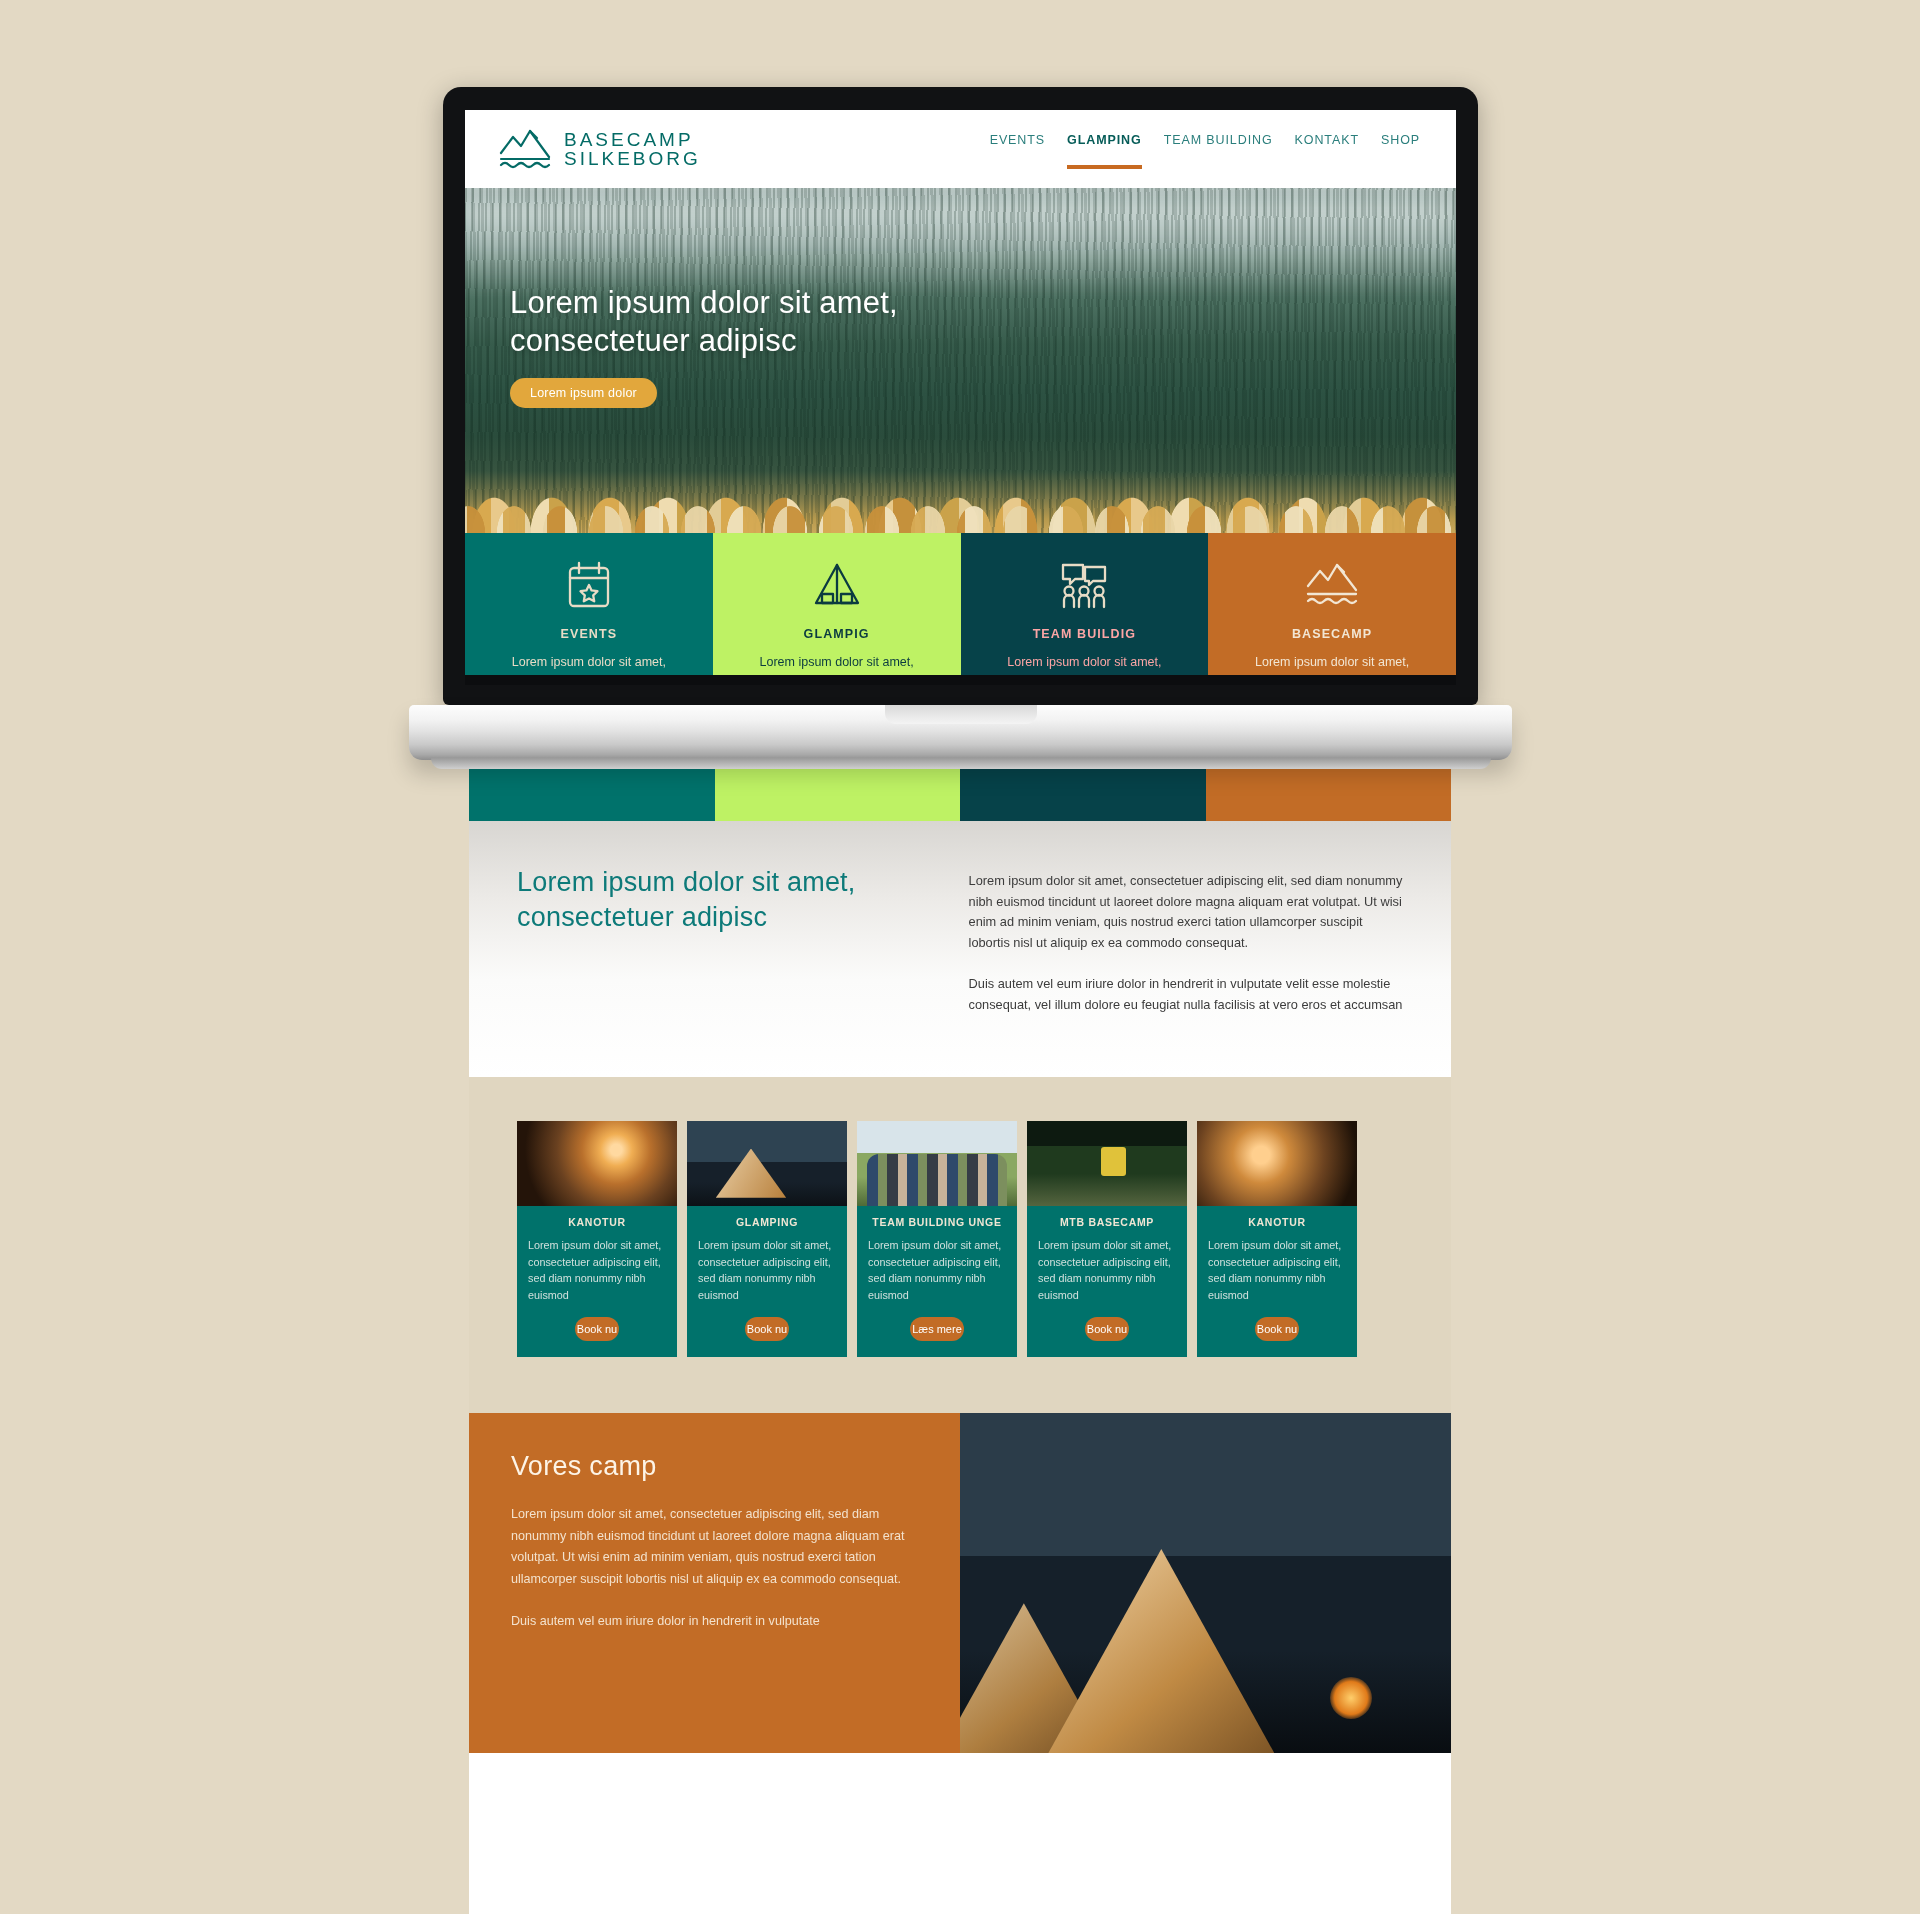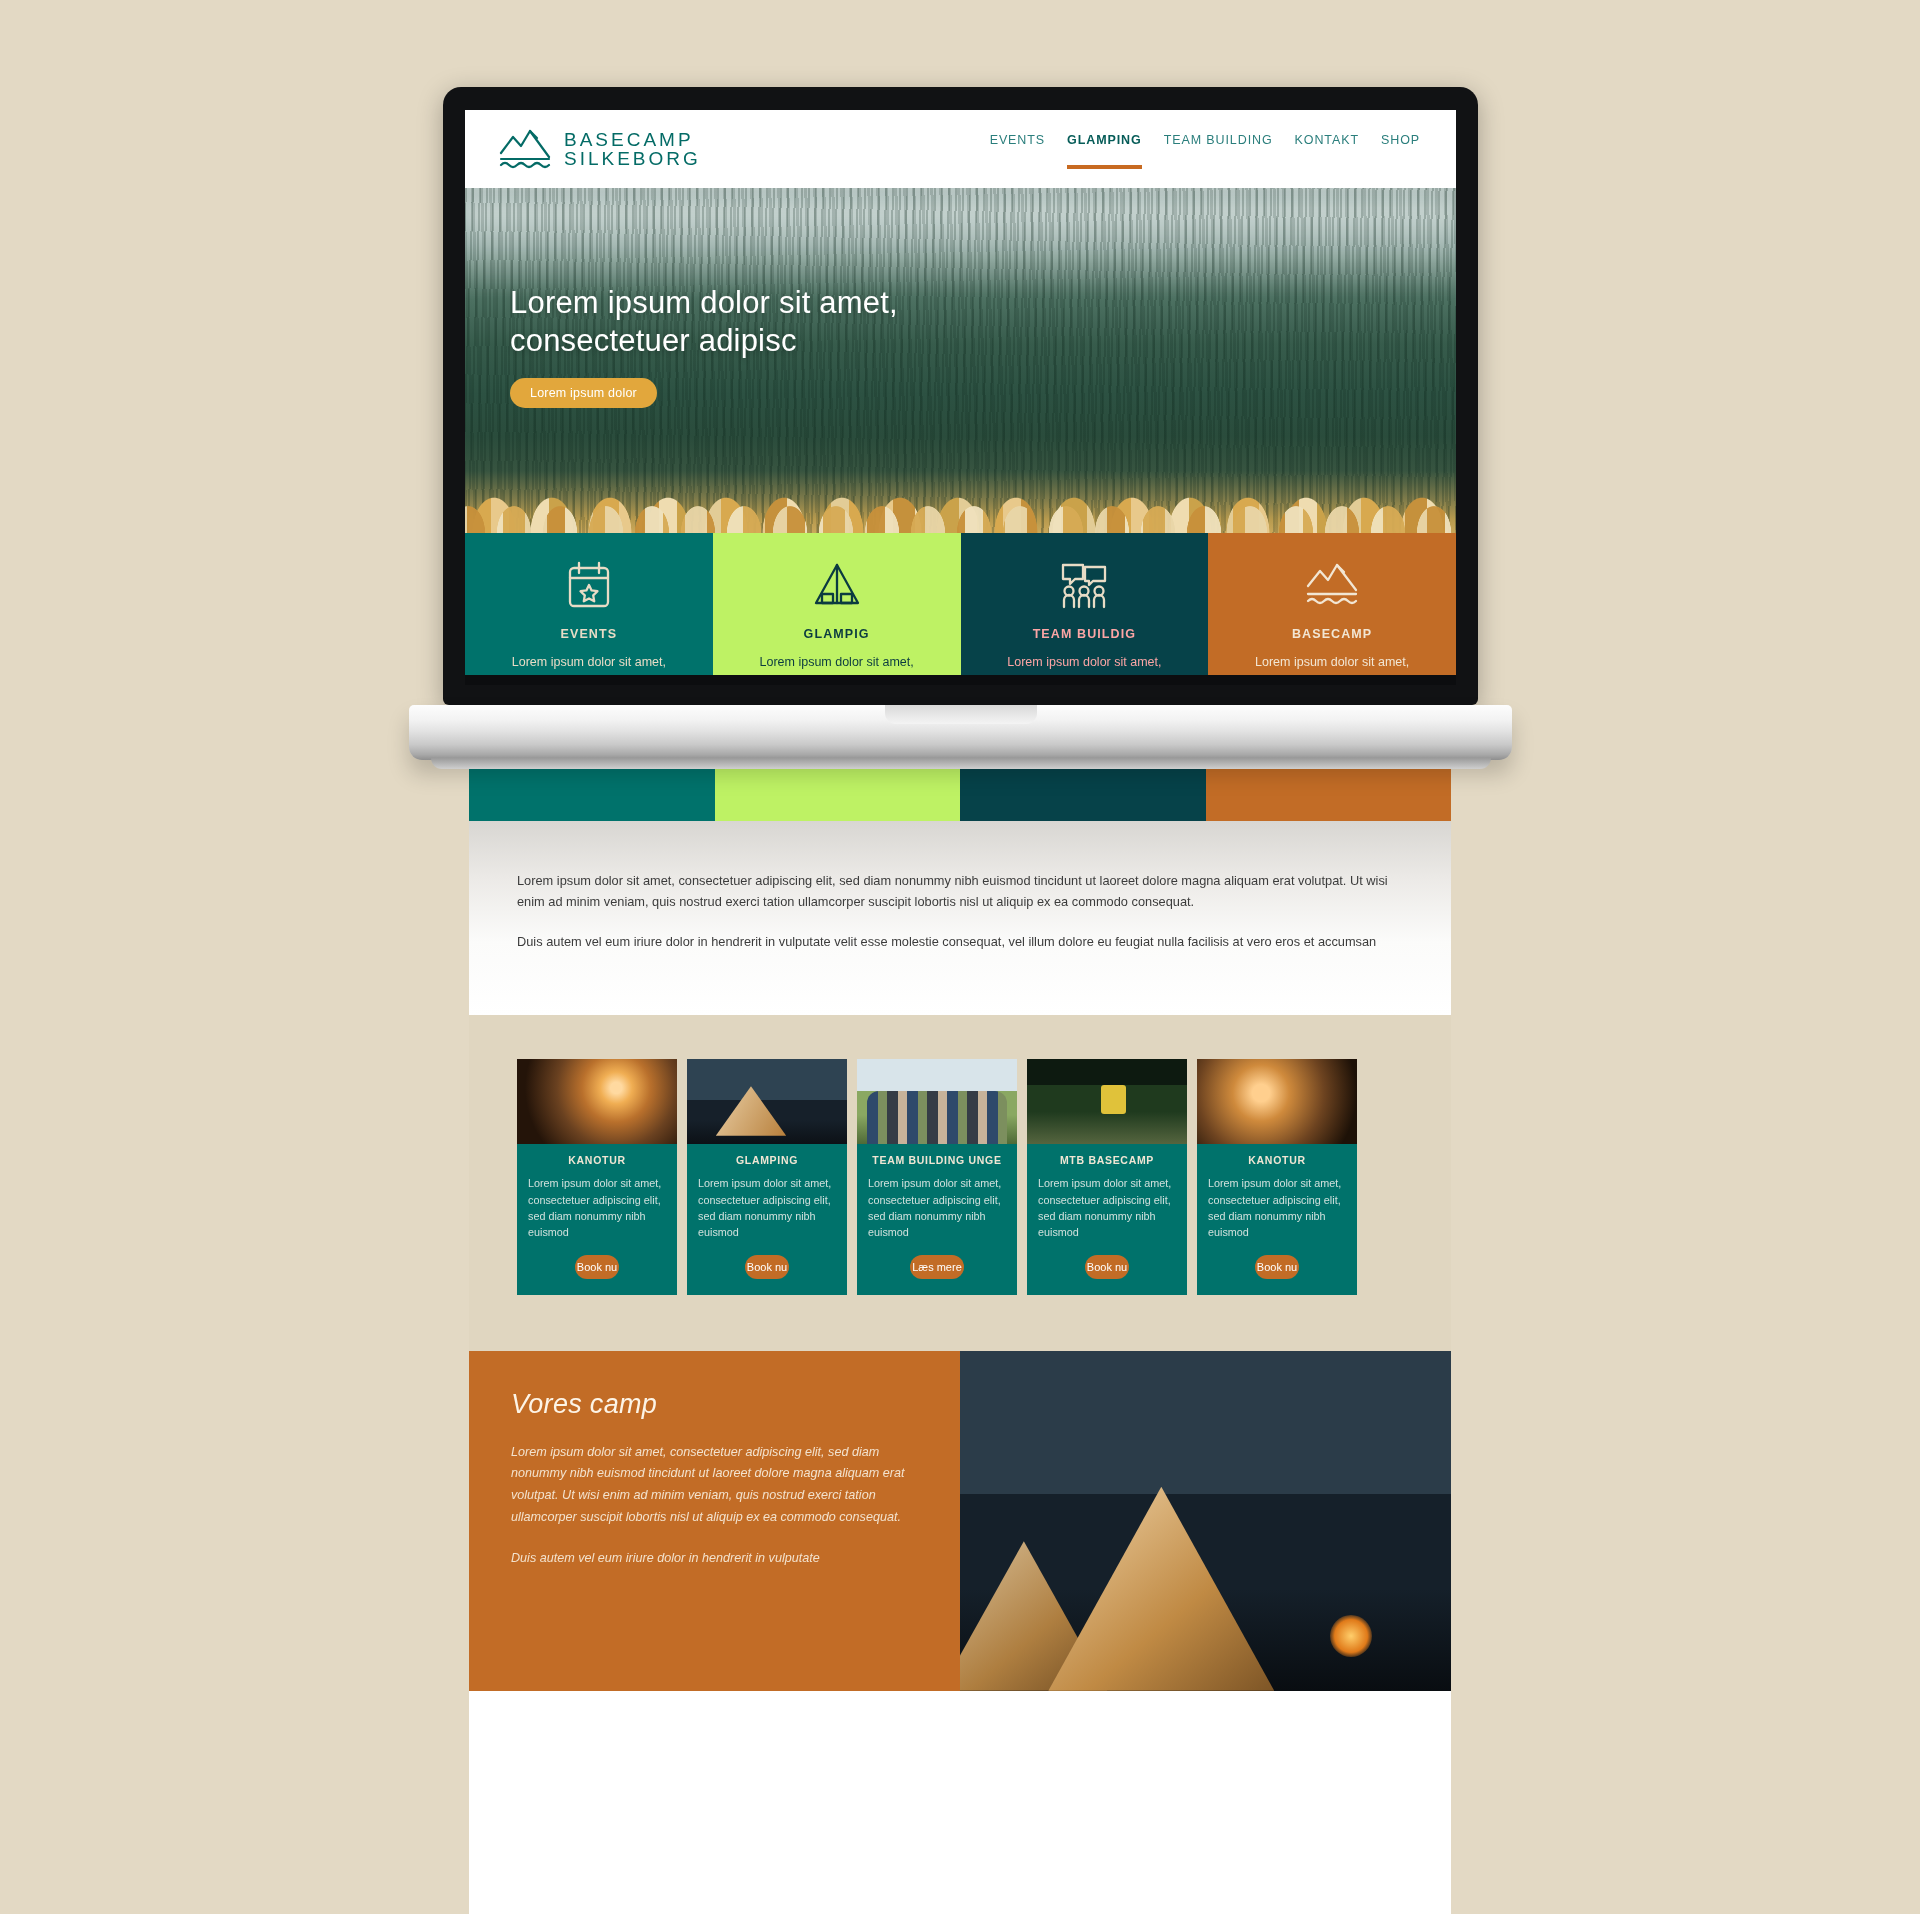--- a/index.html
+++ b/index.html
@@ -161,21 +161,21 @@
   .ph-mtb { background:
       linear-gradient(180deg,#0d1a10 0 30%, #1f3a1e 30% 62%, #55653f 100%);}
   .ph-mtb::after{content:"";position:absolute;left:46%;top:30%;width:16%;height:34%;
       background:#e0c23a;border-radius:3px;}
   .ph-canoe2 { background:
       radial-gradient(circle at 40% 40%, #ffcf8e 0 8%, #cf8a3c 26%, #6d4320 58%, #1d1107 88%),
       linear-gradient(180deg,#241409,#7d4d22);}
 
   
   .camp { display:flex; min-height:340px; }
-  .camp-left { width:50%; background:#c26c26; padding:38px 42px 30px 42px;font-style:italic; }
+  .camp-left { width:50%; background:#c26c26; padding:38px 42px 30px 42px; }
   .camp-title { color:#fdf4e6; font-size:27px; font-weight:400; margin-bottom:22px; letter-spacing:.3px; }
   .camp-p { color:#f3e2cd; font-size:12.6px; line-height:1.72; }
   .camp-p + .camp-p { margin-top:20px; }
   .camp-right {
     width:50%; position:relative; overflow:hidden;
     background:linear-gradient(180deg,#2b3c49 0 42%, #15202a 42% 70%, #090d11 100%);
   }
   .camp-tent-a, .camp-tent-b {
     position:absolute; bottom:0; background:linear-gradient(140deg,#f0d5aa,#c08a44 60%,#7d5526);
     clip-path: polygon(50% 0, 100% 100%, 0 100%);
@@ -318,20 +318,23 @@
           <path d="M3 35 L51 35"></path>
           <path d="M3 42 q4 -4 8 0 t8 0 t8 0 t8 0 t8 0 t8 0"></path>
         </svg>
       </span>
       <div class="tile-title">BASECAMP</div>
       <div class="tile-desc">Lorem ipsum dolor sit amet, consectetuer adipiscing elit, sed diam nonummy nibh euismod</div>
     </div>
   </div>
 
   <section class="intro">
+    <div class="intro-left">
+      <h2 class="intro-heading">Lorem ipsum dolor sit amet, consectetuer adipisc</h2>
+    </div>
     <div class="intro-right">
       <p class="intro-p">Lorem ipsum dolor sit amet, consectetuer adipiscing elit, sed diam nonummy nibh euismod tincidunt ut laoreet dolore magna aliquam erat volutpat. Ut wisi enim ad minim veniam, quis nostrud exerci tation ullamcorper suscipit lobortis nisl ut aliquip ex ea commodo consequat.</p>
       <p class="intro-p">Duis autem vel eum iriure dolor in hendrerit in vulputate velit esse molestie consequat, vel illum dolore eu feugiat nulla facilisis at vero eros et accumsan</p>
     </div>
   </section>
 
   <section class="experiences">
     <div class="cards">
 
       <div class="card">

